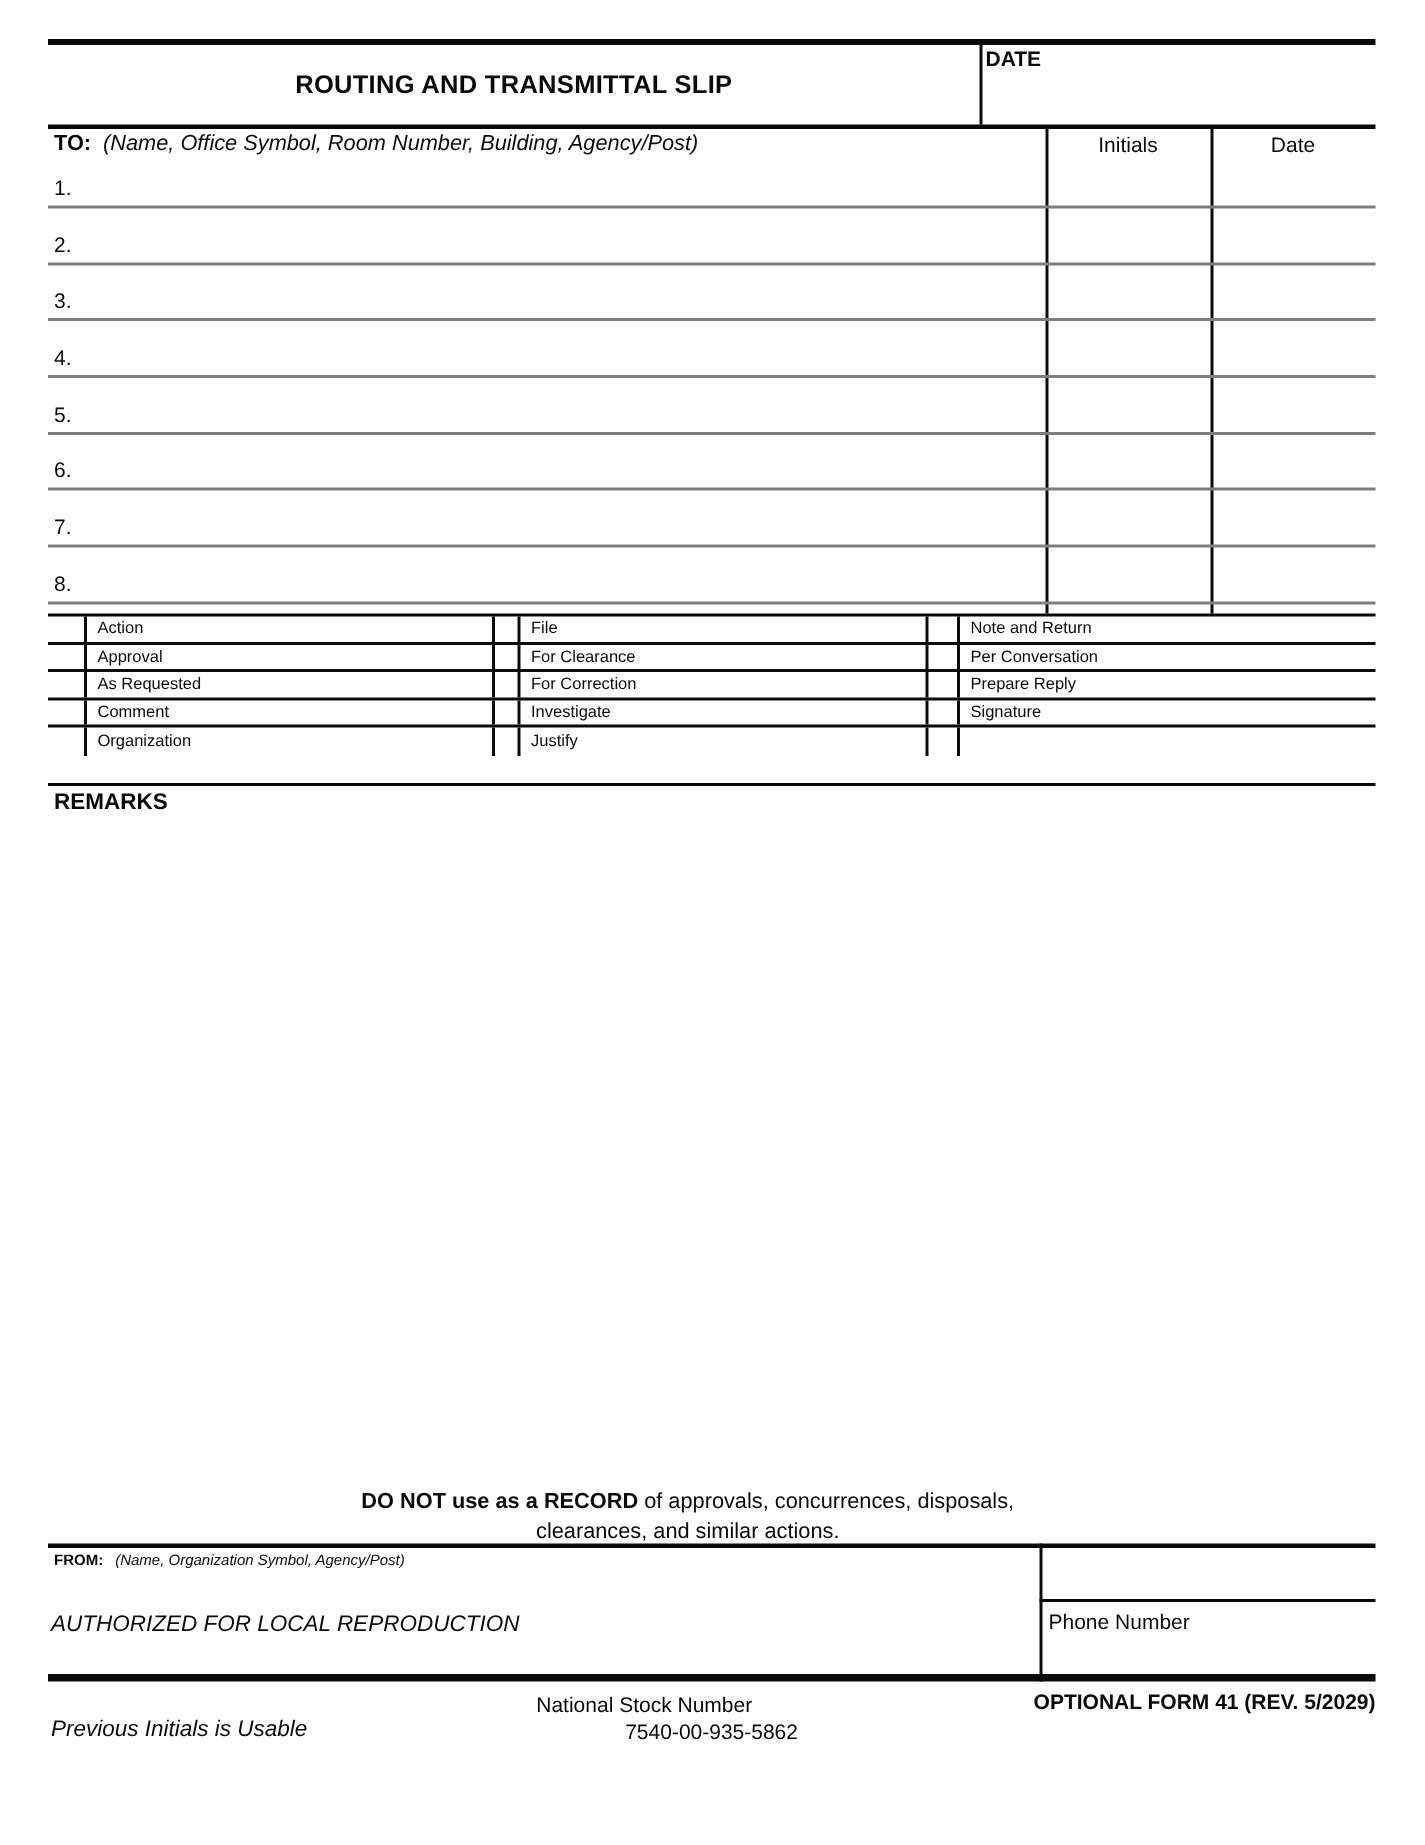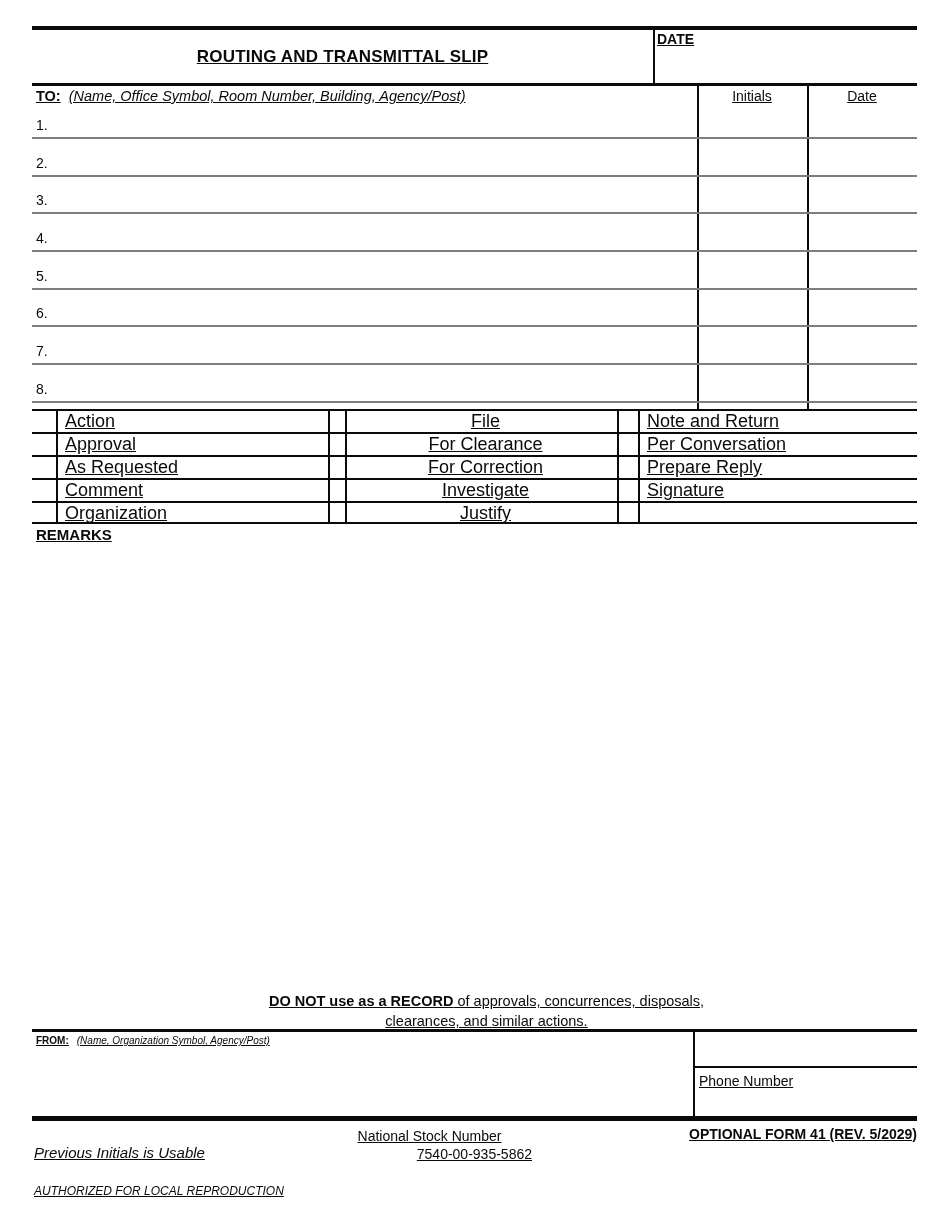--- a/index.html
+++ b/index.html
@@ -1,19 +1,19 @@
 <!DOCTYPE html>
 <html><head>
 <meta charset="utf-8">
 <style>
   * { margin:0; padding:0; box-sizing:border-box; }
   html,body { background:#ffffff; }
   body { font-family:"Liberation Sans","DejaVu Sans",sans-serif; color:#0a0a0a; }
   .page { position:relative; width:950px; height:1230px; background:#ffffff; overflow:hidden; }
-  .abs { position:absolute;text-decoration:underline; }
+  .abs { position:absolute; }
   .rule { position:absolute; background:#0a0a0a; }
   .b { font-weight:bold; }
   .i { font-style:italic; }
 
   
   .title-cell { left:32px; top:30px; width:621px; height:53px; display:flex; align-items:center; justify-content:center;
                 font-weight:bold; font-size:17px; letter-spacing:.2px; }
   .header-divider { left:653px; top:30px; width:2px; height:53px; }
   .date-cell { left:655px; top:30px; width:262px; height:53px; padding:1px 0 0 2px; font-weight:bold; font-size:14px; }
 
@@ -30,36 +30,36 @@
 
   
   .action-table { left:32px; top:409px; width:885px; height:115px; border-top:2.5px solid #0a0a0a; border-bottom:2.5px solid #0a0a0a;
                   display:grid; grid-template-rows:repeat(6,1fr); }
   .at-row { display:flex; align-items:center; border-bottom:2px solid #0a0a0a; }
   .at-row:last-child { border-bottom:none; }
   .at-cb { align-self:stretch; }
   .cb1 { width:26px; border-right:2px solid #0a0a0a; }
   .cb2 { width:19px; border-left:2px solid #0a0a0a; border-right:2px solid #0a0a0a; }
   .cb3 { width:23px; border-left:2px solid #0a0a0a; border-right:2px solid #0a0a0a; }
-  .at-lbl { font-size:18px; padding-left:7px; white-space:nowrap; overflow:hidden; }
-  .lbl1 { width:270px; } .lbl2 { width:270px;text-align:center; } .lbl3 { flex:1; }
+  .at-lbl { font-size:11px; padding-left:7px; white-space:nowrap; overflow:hidden; }
+  .lbl1 { width:270px; } .lbl2 { width:270px; } .lbl3 { flex:1; }
 
   .remarks-label { left:36px; top:526px; font-weight:bold; font-size:15px; }
   .remarks-area { left:32px; top:545px; width:885px; height:443px; }
 
-  .notice { left:44px; top:991px; width:885px; text-align:center; font-size:14.5px; line-height:20px; }
+  .notice { left:16px; top:991px; width:885px; text-align:center; font-size:14.5px; line-height:20px; }
 
   
   .from-cell { left:32px; top:1032px; width:661px; height:84px; padding:3px 0 0 4px; font-size:10px; }
   .from-cell .i { margin-left:8px; }
   .room-cell { left:695px; top:1032px; width:222px; height:34px; padding:3px 0 0 4px; font-size:14px; }
   .phone-cell { left:695px; top:1068px; width:222px; height:48px; padding:5px 0 0 4px; font-size:14px; }
 
   
-  .authorized { left:34px; top:1184px; font-style:italic; font-size:12px; }
+  .authorized { left:34px; top:1074px; font-style:italic; font-size:15px; }
   .previous-edition { left:34px; top:1144px; font-style:italic; font-size:15px; }
   .nsn-label { left:327px; top:1128px; width:205px; text-align:center; font-size:14px; }
   .nsn-value { left:327px; top:1146px; width:205px; text-align:right; font-size:14px; }
   .form-number { left:597px; top:1126px; width:320px; text-align:right; font-weight:bold; font-size:14px; }
 </style>
 </head>
 <body>
 
 <div class="page">
 

